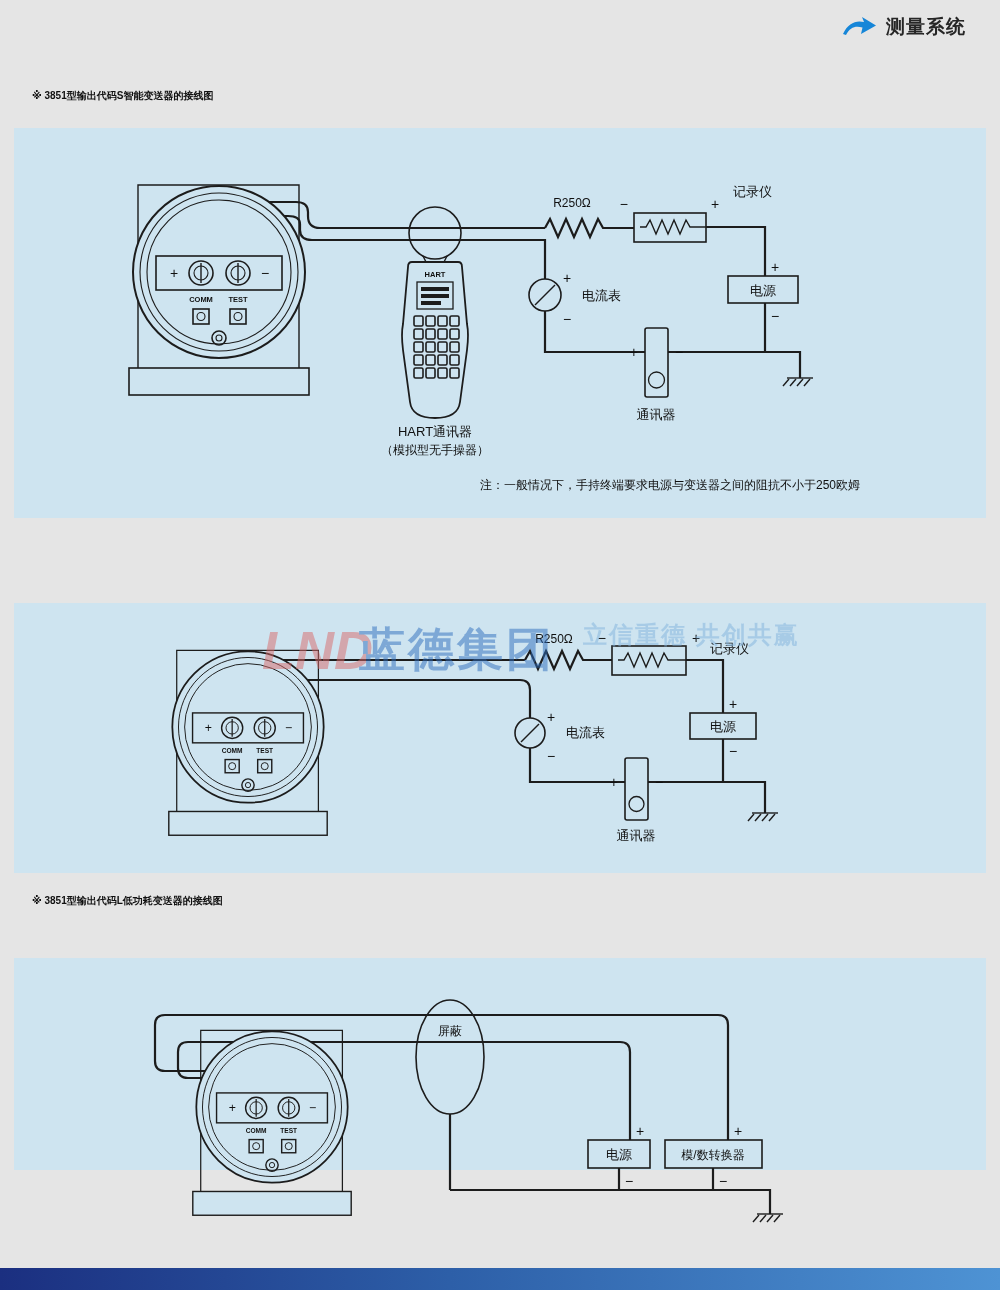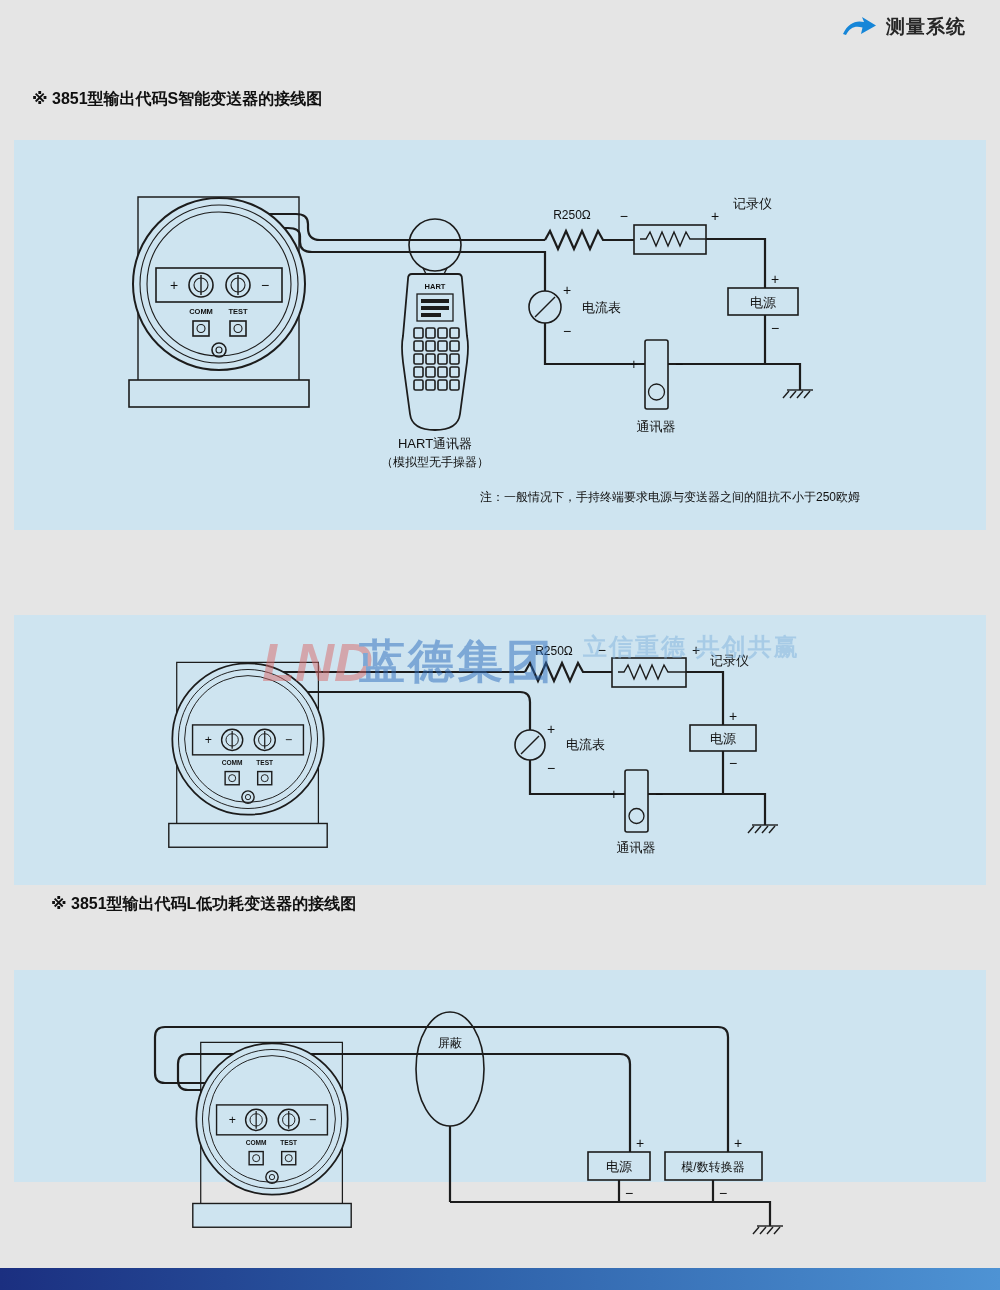--- a/index.html
+++ b/index.html
@@ -1,21 +1,21 @@
 <!DOCTYPE html>
 <html><head>
 <meta charset="utf-8">
 <style>
   html,body{margin:0;padding:0;background:#ffffff;}
   .page{position:relative;width:1000px;height:1290px;background:#e5e5e5;overflow:hidden;
         font-family:"Liberation Sans","DejaVu Sans",sans-serif;color:#111;}
   .header{position:absolute;top:14px;right:34px;display:flex;align-items:center;gap:8px;}
   .header .title{font-size:19px;font-weight:900;color:#262626;letter-spacing:1px;}
-  .heading{position:absolute;left:32px;font-size:16px;font-weight:700;color:#101010;}
-  .panel{position:absolute;left:14px;width:972px;background:#cee4f0;margin-top:12px;}
+  .heading{position:absolute;left:32px;font-size:10px;font-weight:700;color:#101010;}
+  .panel{position:absolute;left:14px;width:972px;background:#cee4f0;}
   .panel svg{position:relative;z-index:1;display:block;}
   .footerbar{position:absolute;left:0;bottom:0;width:1000px;height:22px;
              background:linear-gradient(90deg,#1b2f80 0%,#2d5fa8 45%,#4e93d4 100%);}
   
   .wire{fill:none;stroke:#1c1c1c;stroke-width:2.2;}
   .thin{fill:none;stroke:#1c1c1c;stroke-width:1.4;}
   .nofill{fill:none;stroke:#1c1c1c;stroke-width:1.6;}
   .fillc{fill:#cee4f0;stroke:#1c1c1c;stroke-width:1.6;}
   svg text{fill:#101010;font-family:"Liberation Sans","DejaVu Sans",sans-serif;}
   .t13{font-size:13px;} .t12{font-size:12px;}
@@ -211,21 +211,21 @@
         <circle class="nofill" cx="622.5" cy="201" r="7.5" style="stroke-width:1.3"></circle>
         <text class="sym end" x="604" y="184">+</text>
         <text class="sym" x="641" y="184">−</text>
         <text class="t13 mid" x="622" y="237">通讯器</text>
       </g>
 
       <use href="#gnd" transform="translate(751,210)"></use>
     </svg>
   </div>
 
-  <div class="heading" style="top:894px;margin-left:19px;">※ 3851型输出代码L低功耗变送器的接线图</div>
+  <div class="heading" style="top:894px;">※ 3851型输出代码L低功耗变送器的接线图</div>
 
   <div class="panel" style="top:958px;height:212px;">
     <svg width="972" height="290" viewBox="0 0 972 290">
 
       <path class="wire" d="M242,140 V123 Q242,113 232,113 H151 Q141,113 141,103 V67 Q141,57 151,57 H704 Q714,57 714,67 V182"></path>
       <path class="wire" d="M275,140 V128 Q275,120 267,120 H174 Q164,120 164,110 V94 Q164,84 174,84 H606 Q616,84 616,94 V182"></path>
       <path class="wire" d="M436,156 V232"></path>
       <path class="wire" d="M605,210 V232"></path>
       <path class="wire" d="M699,210 V232"></path>
       <path class="wire" d="M436,232 H756 V256"></path>

